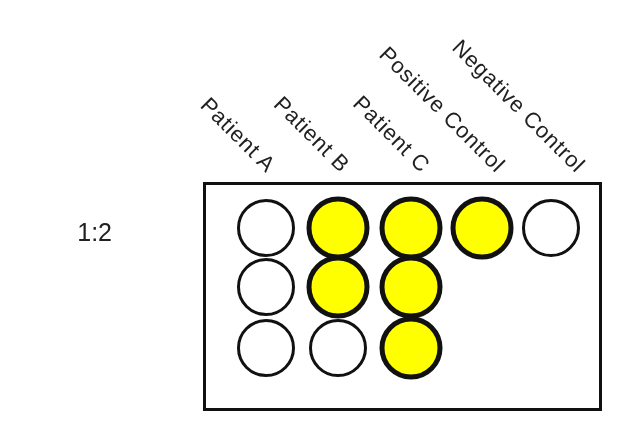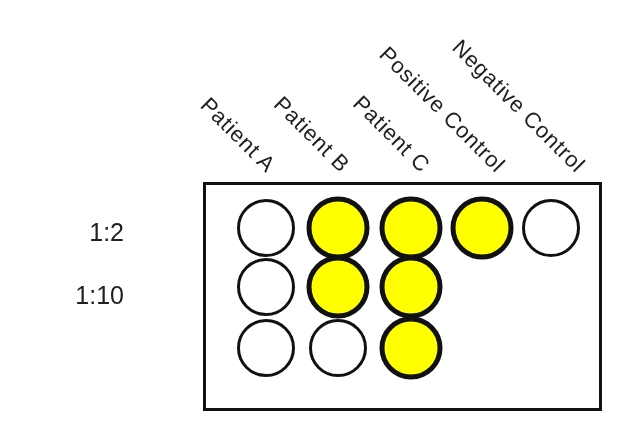--- a/index.html
+++ b/index.html
@@ -33,21 +33,21 @@
   .well[data-state="positive"]{
     width:63px;height:63px;
     background:#ffff00;
     border-width:5px;
   }
   .c1{left:266px}.c2{left:338px}.c3{left:411px}.c4{left:482px}.c5{left:551px}
   .r1{top:228px}.r2{top:287px}.r3{top:348px}
   
   .row-label{
     position:absolute;
-    left:32px;width:92px;
+    left:20px;width:92px;
     text-align:right;
     font-size:25px;line-height:30px;
     color:#212121;
   }
   .rl1{top:217px}.rl2{top:280px}.rl3{top:335px}
   
   .col-label{
     position:absolute;
     top:152px;
     white-space:nowrap;
@@ -64,21 +64,20 @@
 
 <div id="canvas">
 
   <div class="col-label cl1">Patient A</div>
   <div class="col-label cl2">Patient B</div>
   <div class="col-label cl3">Patient C</div>
   <div class="col-label cl4">Positive Control</div>
   <div class="col-label cl5">Negative Control</div>
 
   <div class="row-label rl1">1:2</div>
-  <div class="row-label rl2">1:10</div>
 
   <div class="plate"></div>
 
   <div class="well r1 c1" data-state="negative"></div>
   <div class="well r1 c2" data-state="positive"></div>
   <div class="well r1 c3" data-state="positive"></div>
   <div class="well r1 c4" data-state="positive"></div>
   <div class="well r1 c5" data-state="negative"></div>
 
   <div class="well r2 c1" data-state="negative"></div>

